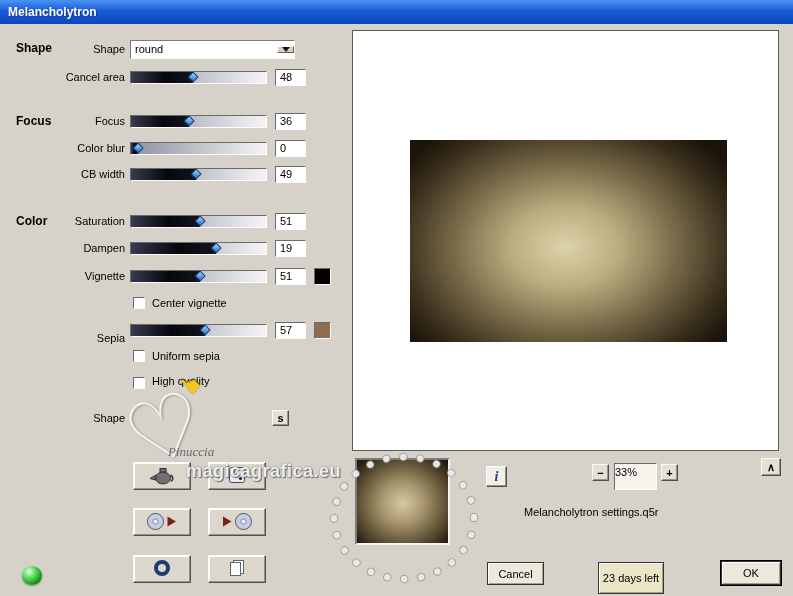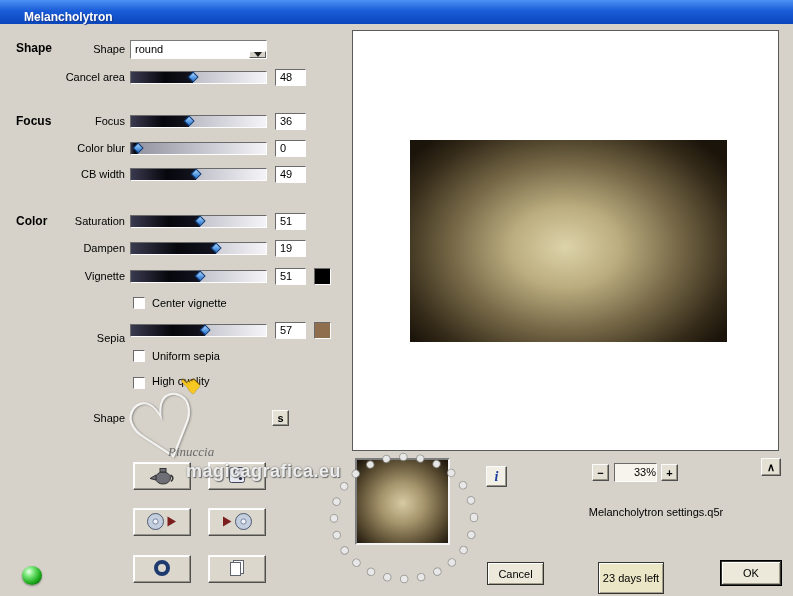--- a/index.html
+++ b/index.html
@@ -3,41 +3,41 @@
 <meta charset="utf-8">
 <style>
   *{margin:0;padding:0;box-sizing:border-box}
   html,body{margin:0;padding:0}
   body{font-family:"Liberation Sans",sans-serif;background:#7f7f7f}
   .win{position:relative;width:793px;height:596px;background:#d6d2c9;overflow:hidden;font-size:11px;color:#000}
 
   
   .titlebar{position:absolute;left:0;top:0;width:793px;height:24px;
     background:linear-gradient(180deg,#4a93f4 0%,#1a5cd8 45%,#0b46bc 100%);
-    display:flex;align-items:flex-end;padding-left:24px}
+    display:flex;align-items:center;padding-left:8px}
   .titlebar .title{color:#fff;font-weight:bold;font-size:12px;text-shadow:1px 1px 1px #173a8c}
 
   
   .sec{position:absolute;left:16px;font-weight:bold;font-size:12px;height:14px;line-height:14px}
   .rlabel{position:absolute;left:28px;width:97px;text-align:right;height:13px;line-height:13px}
   .slider{position:absolute;left:130px;width:137px;height:13px;border:1px solid;
     border-color:#6a6a6a #fdfdfd #fdfdfd #6a6a6a;
     background:linear-gradient(90deg,#90909e 0%,#f4f4f8 100%)}
   .sfill{position:relative;height:100%;background:linear-gradient(90deg,#3a3a50 0%,#06060c 55%,#14141f 100%)}
   .smark{position:absolute;right:-4px;top:1px;width:8px;height:8px;
     background:linear-gradient(135deg,#a8d8ff,#1f6fd0);border:1px solid #0a3a7a;transform:rotate(45deg)}
   .valbox{position:absolute;left:275px;width:31px;height:17px;background:#fff;border:1px solid;
     border-color:#6a6a6a #fdfdfd #fdfdfd #6a6a6a;line-height:15px;padding-left:4px}
   .swatch{position:absolute;left:314px;width:17px;height:17px;border:1px solid;
     border-color:#6a6a6a #fdfdfd #fdfdfd #6a6a6a}
   .checkbox{position:absolute;width:12px;height:12px;background:#fff;border:1px solid;
     border-color:#6a6a6a #fdfdfd #fdfdfd #6a6a6a}
   .clabel{position:absolute;left:152px;height:13px;line-height:13px}
-  .dropdown{position:absolute;left:130px;width:137px;height:19px;background:#fff;border:1px solid;
-    border-color:#7a7a7a #fdfdfd #fdfdfd #7a7a7a;display:flex;align-items:flex-end}
+  .dropdown{position:absolute;left:130px;width:165px;height:19px;background:#fff;border:1px solid;
+    border-color:#7a7a7a #fdfdfd #fdfdfd #7a7a7a;display:flex;align-items:center}
   .dd-value{flex:1;line-height:17px;padding-left:4px;overflow:hidden;white-space:nowrap}
   .dd-btn{width:17px;background:#d6d2c9;border:1px solid;border-color:#fff #5e5e5e #5e5e5e #fff;
     display:flex;align-items:center;justify-content:center}
   .dd-arrow{width:0;height:0;border-left:4px solid transparent;border-right:4px solid transparent;border-top:5px solid #1a1a1a}
 
   
   .btn{position:absolute;background:#dbd7cd;border:1px solid;border-color:#fbfbfb #4f4f4f #4f4f4f #fbfbfb;
     box-shadow:inset -1px -1px 0 #979387,inset 1px 1px 0 #fff;
     display:flex;align-items:center;justify-content:center;gap:4px;cursor:default}
   .pushbtn{position:absolute;background:#ece8da;border:1px solid #35352f;
@@ -49,23 +49,23 @@
     font-size:11px;font-weight:bold}
 
   
   .preview-panel{position:absolute;left:352px;top:30px;width:427px;height:421px;background:#fff;border:1px solid #5a5a5a}
   .pimg{position:absolute;left:57px;top:109px;width:317px;height:202px;
     background:radial-gradient(ellipse 62% 72% at 49% 53%,#ddd3a9 0%,#baac7e 28%,#756746 58%,#362c1a 85%,#1b140a 100%)}
   .thumb{position:absolute;left:355px;top:458px;width:95px;height:87px;border:2px solid;
     border-color:#7c7c7c #f4f4f4 #f4f4f4 #7c7c7c;background:#000}
   .timg{width:100%;height:100%;
     background:radial-gradient(ellipse at 50% 52%,#d6cba2 0%,#a5946c 34%,#594c31 70%,#171008 100%)}
-  .zoomfield{position:absolute;left:614px;top:463px;width:43px;height:19px;background:#f6f4ec;border:1px solid;
-    border-color:#6a6a6a #fdfdfd #fdfdfd #6a6a6a;text-align:right;line-height:17px}
-  .settings-name{position:absolute;left:546px;top:506px;width:220px;text-align:center;height:13px;line-height:13px}
+  .zoomfield{position:absolute;left:614px;top:463px;width:43px;height:27px;background:#f6f4ec;border:1px solid;
+    border-color:#6a6a6a #fdfdfd #fdfdfd #6a6a6a;text-align:left;line-height:17px}
+  .settings-name{position:absolute;left:524px;top:506px;width:220px;text-align:left;height:13px;line-height:13px}
 
   
   .wm{pointer-events:none;position:absolute;z-index:6}
   .wm-heart{left:126px;top:386px;font-size:86px;line-height:86px;color:rgba(255,255,255,.85);
     transform:rotate(-18deg);text-shadow:1px 1px 2px rgba(90,90,90,.55);font-family:"DejaVu Sans",sans-serif}
   .wm-name{left:168px;top:444px;font-family:"Liberation Serif",serif;font-style:italic;font-size:13px;color:#6b6b6b}
   .wm-site{left:186px;top:461px;font-size:18px;font-weight:bold;color:rgba(252,252,252,.88);
     letter-spacing:.5px;text-shadow:0 0 2px #787878,1px 1px 1px #666}
   .wm-dots{left:326px;top:452px}
 

